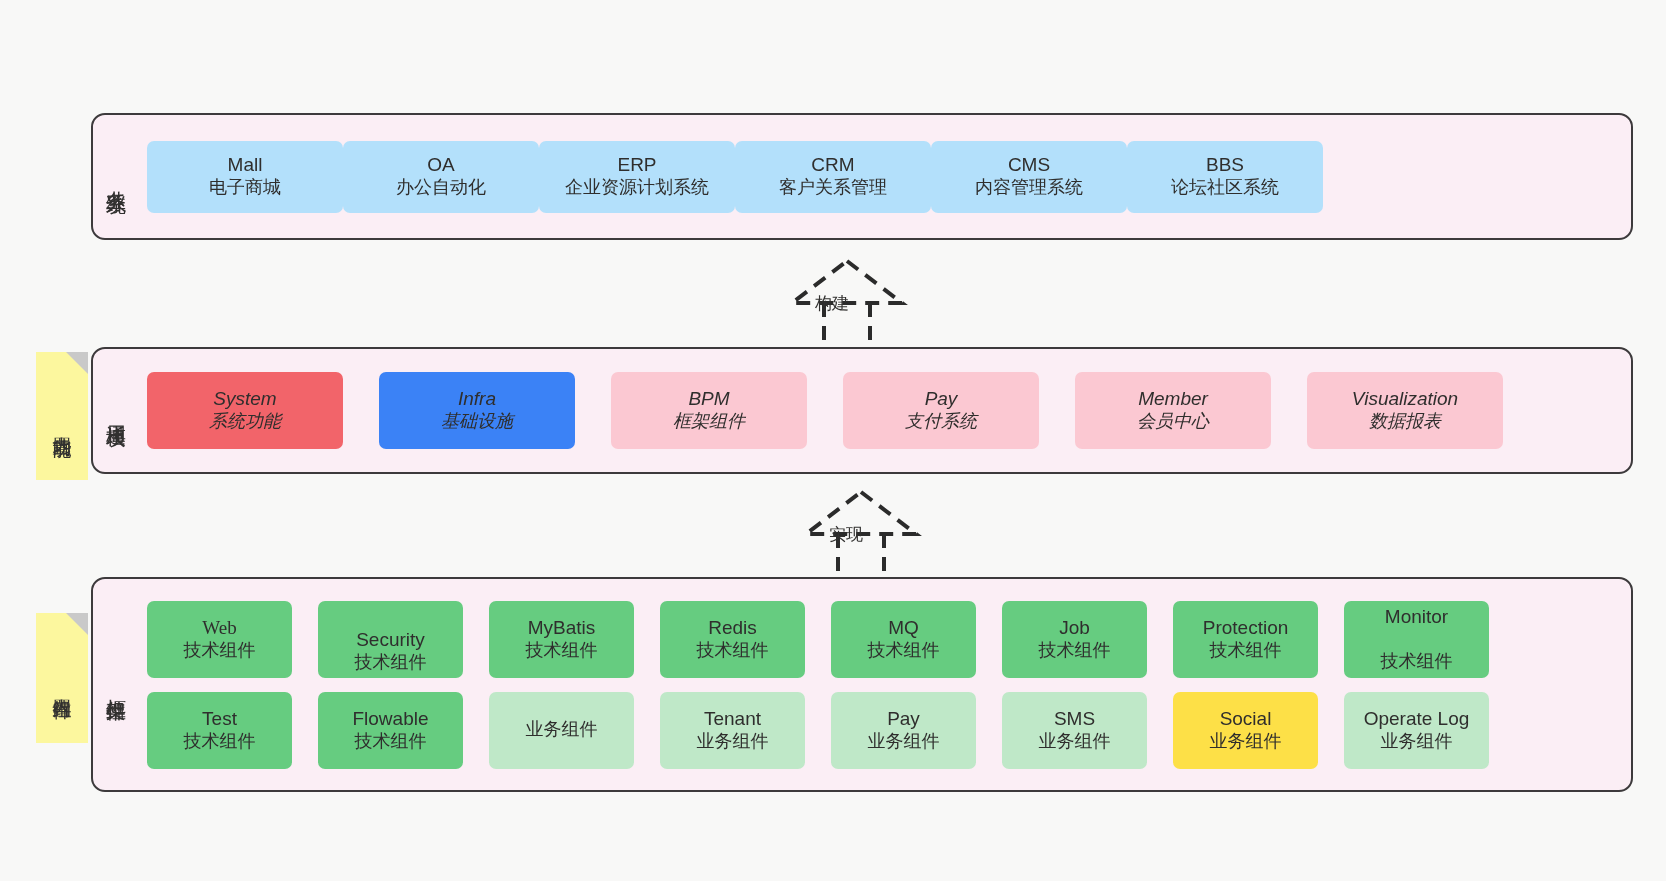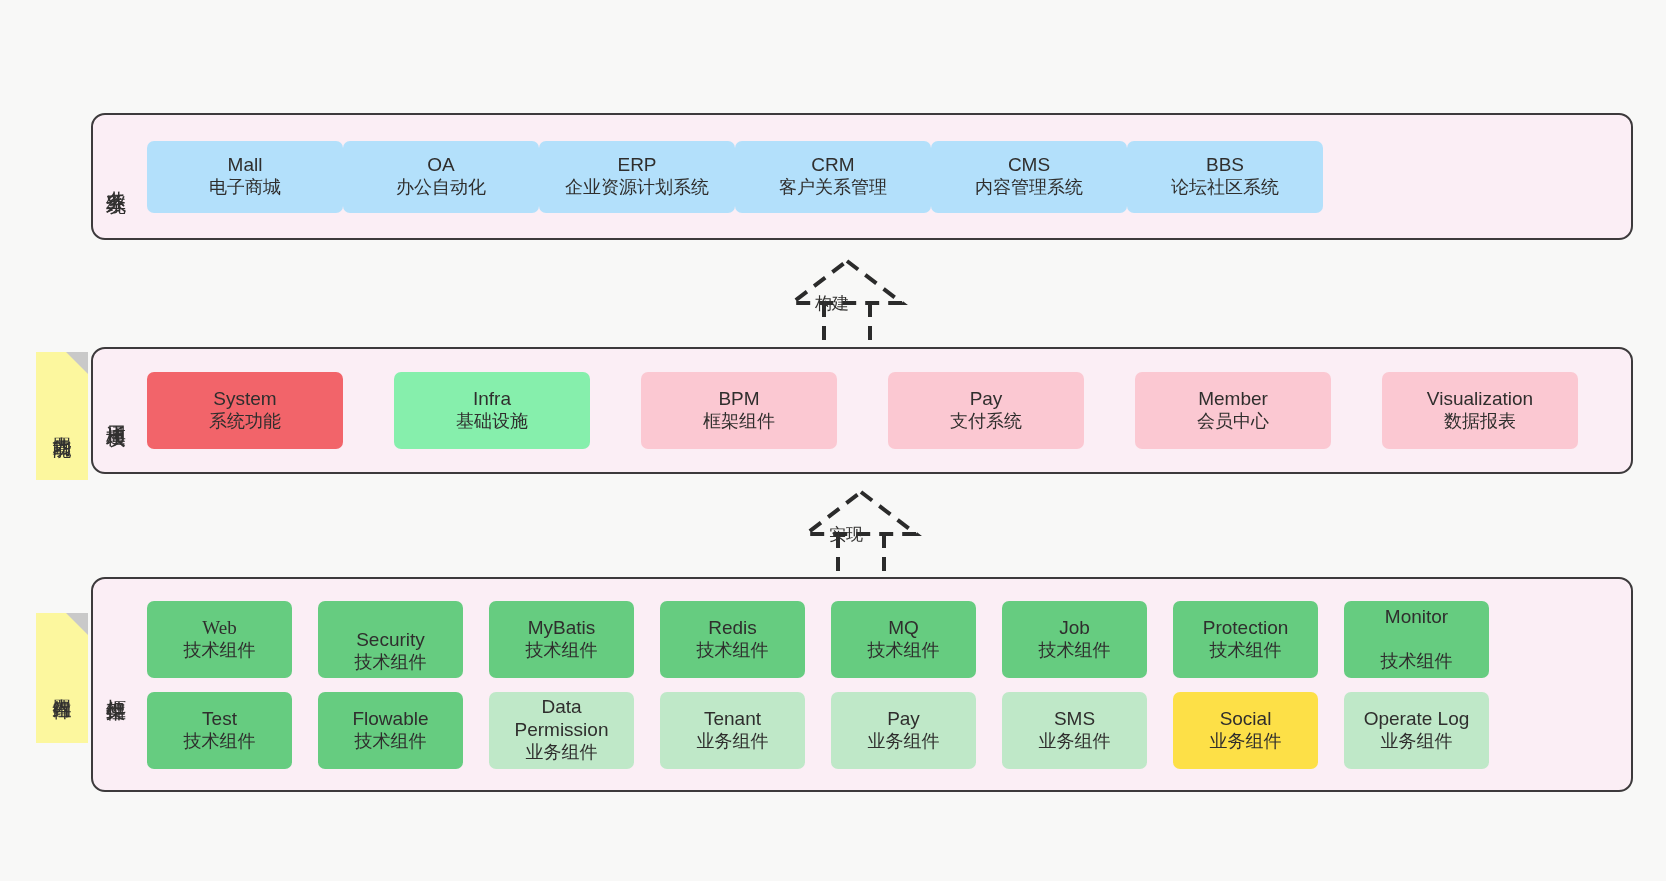--- a/index.html
+++ b/index.html
@@ -106,21 +106,21 @@
   #module-layer {
     left: 91px;
     top: 347px;
     width: 1542px;
     height: 127px;
   }
   #module-layer .card {
     height: 77px;
     width: 196px;
   }
-  #module-layer .row { gap: 51px; padding-left: 8px; }
+  #module-layer .row { gap: 36px; padding-left: 8px; font-style: italic; }
 
   
   #framework-layer {
     left: 91px;
     top: 577px;
     width: 1542px;
     height: 215px;
   }
   #framework-layer .layer-body {
     gap: 14px;
@@ -249,21 +249,21 @@
   </div>
 
   <div class="layer" id="module-layer">
     <div class="layer-title">通用模块</div>
     <div class="layer-body">
       <div class="row">
         <div class="card" style="background: rgb(242, 100, 106);">
           <span class="t1">System</span>
           <span class="t2">系统功能</span>
         </div>
-        <div class="card" style="background: #86efac;">
+        <div class="card" style="background: #3b82f6;">
           <span class="t1">Infra</span>
           <span class="t2">基础设施</span>
         </div>
         <div class="card" style="background: rgb(251, 200, 210);">
           <span class="t1">BPM</span>
           <span class="t2">框架组件</span>
         </div>
         <div class="card" style="background: rgb(251, 200, 210);">
           <span class="t1">Pay</span>
           <span class="t2">支付系统</span>
@@ -335,21 +335,20 @@
       <div class="row">
         <div class="card" style="background: rgb(102, 204, 128);">
           <span class="t1">Test</span>
           <span class="t2">技术组件</span>
         </div>
         <div class="card" style="background: rgb(102, 204, 128);">
           <span class="t1">Flowable</span>
           <span class="t2">技术组件</span>
         </div>
         <div class="card wrap" style="background: rgb(191, 232, 200);">
-          <span class="t1">Data Permission</span>
           <span class="t2">业务组件</span>
         </div>
         <div class="card" style="background: rgb(191, 232, 200);">
           <span class="t1">Tenant</span>
           <span class="t2">业务组件</span>
         </div>
         <div class="card" style="background: rgb(191, 232, 200);">
           <span class="t1">Pay</span>
           <span class="t2">业务组件</span>
         </div>

